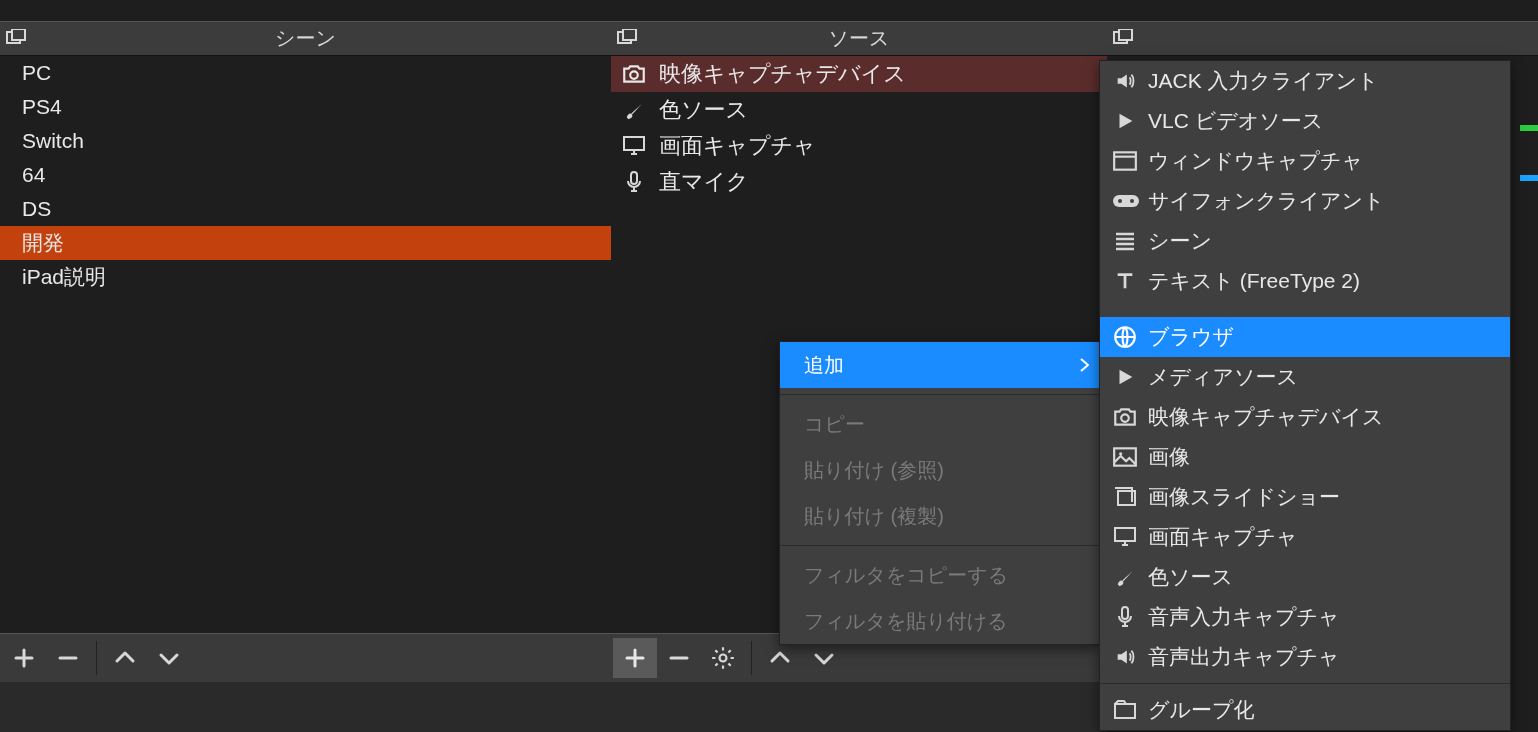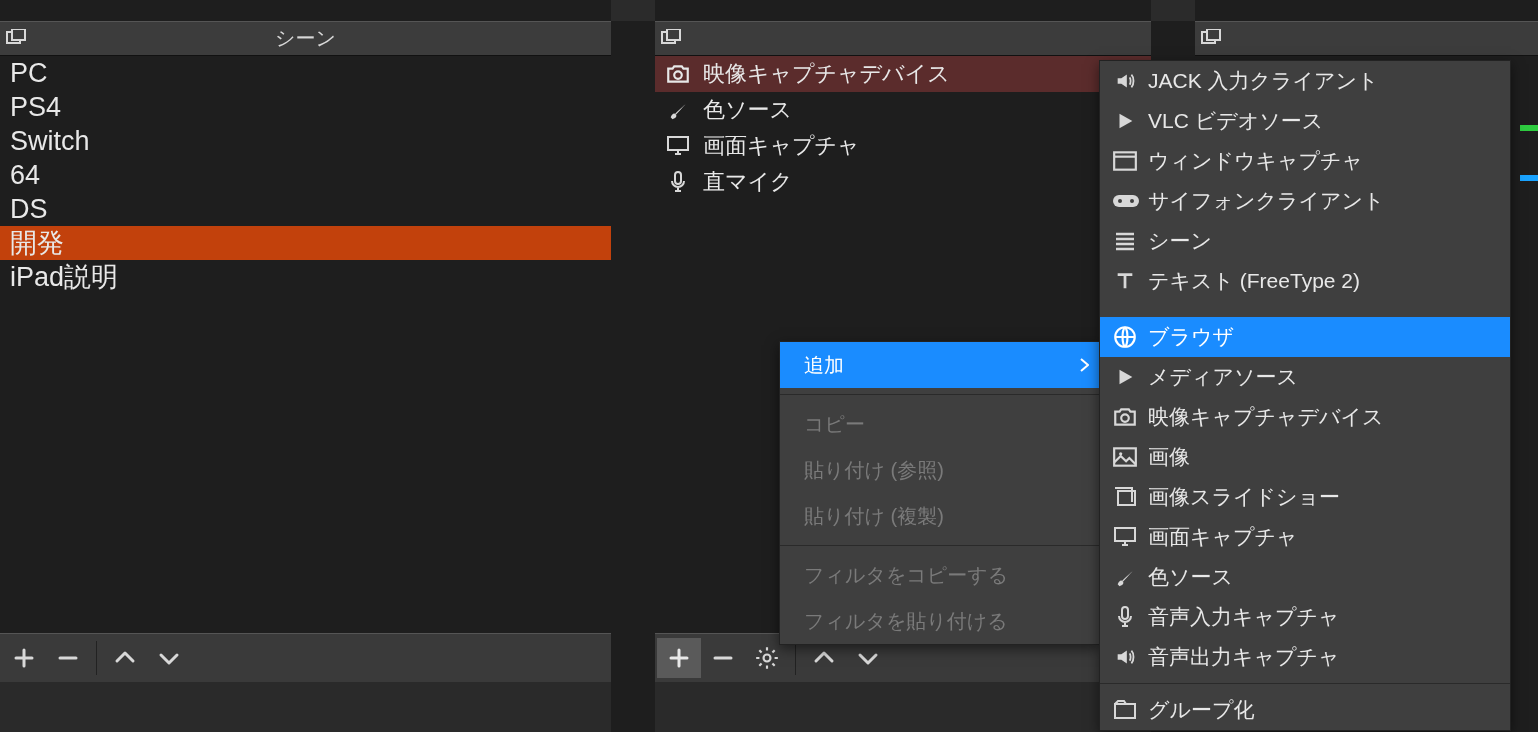--- a/index.html
+++ b/index.html
@@ -11,21 +11,20 @@
     font-family: "Hiragino Sans", "Meiryo", "Arial", sans-serif;
     color: #e8e8e8;
     overflow: hidden;
     font-size: 20px;
   }
   .workspace {
     display: flex;
     width: 100%;
     height: 100%;
     position: relative;
-    gap: 44px;
   }
   .panel {
     display: flex;
     flex-direction: column;
     background: #1e1e1e;
     position: relative;
   }
   .panel-scenes { width: 611px; }
   .panel-sources { width: 496px; }
   .panel-mixer { flex: 1; }
@@ -61,23 +60,23 @@
 
   .list {
     flex: 1;
     background: #1e1e1e;
     overflow: hidden;
   }
   .list-row {
     height: 34px;
     display: flex;
     align-items: center;
-    padding: 0 10px;
+    padding: 0 22px;
     color: #e8e8e8;
-    font-size: 27px;
+    font-size: 21px;
   }
   .list-row.selected-scene {
     background: #c2410c;
   }
   .source-row {
     height: 36px;
     display: flex;
     align-items: center;
     padding: 0 10px;
     font-size: 22px;
@@ -266,20 +265,21 @@
   </div>
 
   <div class="panel panel-sources">
     <div class="panel-header">
       <span class="dock-icon">
         <svg width="22" height="20">
             <rect x="1" y="3" width="13" height="11" fill="none" stroke="#d8d8d8" stroke-width="2"></rect>
             <rect x="6" y="0" width="13" height="11" fill="#3c3c3c" stroke="#d8d8d8" stroke-width="2"></rect>
           </svg>
       </span>
+      <span class="title">ソース</span>
     </div>
     <div class="list" id="sources-list">
         <div class="source-row selected-source">
           <span class="src-icon">
             <svg width="26" height="22" viewBox="0 0 24 20">
               <path d="M3 5h4l1.5-2h7L17 5h4v12H3z" fill="none" stroke="#e8e8e8" stroke-width="2"></path>
               <circle cx="12" cy="11" r="3.5" fill="none" stroke="#e8e8e8" stroke-width="2"></circle>
             </svg>
           </span>
           <span>映像キャプチャデバイス</span>

